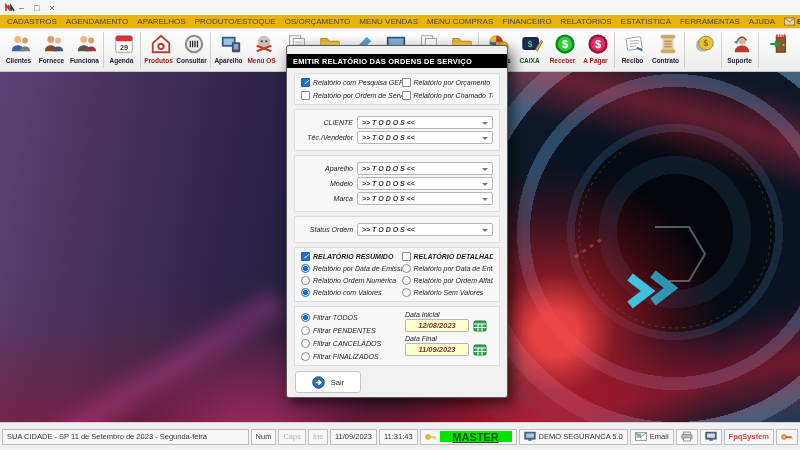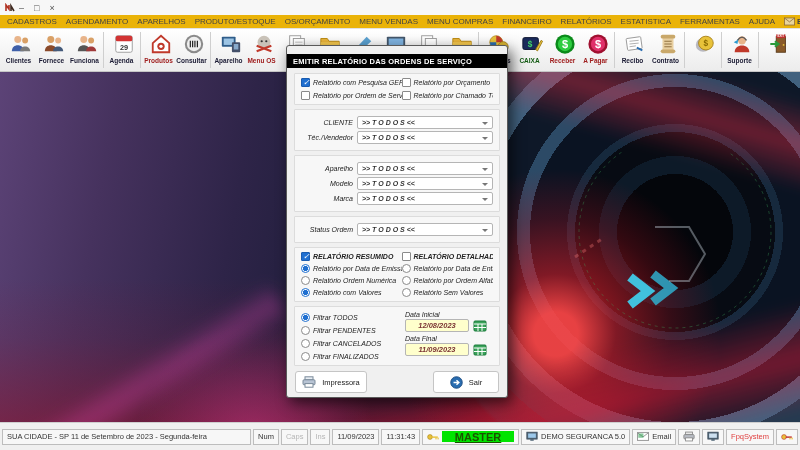--- a/index.html
+++ b/index.html
@@ -82,21 +82,21 @@
   
   .statusbar{position:absolute;left:0;bottom:0;width:800px;height:28px;background:#f0f0f0;
              border-top:1px solid #cfcfcf;display:flex;align-items:center;gap:2px;padding:0 2px;
              font-size:7.5px;color:#333;}
   .sp{height:16px;border:1px solid #bdbdbd;background:#f7f7f7;display:flex;align-items:center;gap:3px;
       padding:0 4px;white-space:nowrap;flex:0 0 auto;}
   .sp.loc{flex:1 1 auto;min-width:0;overflow:hidden;}
   .sp.dim{color:#b5b5b5;}
   .mbar{background:#00e400;color:#1a5200;font-weight:bold;height:11px;display:flex;align-items:center;
         justify-content:center;padding:0 4px;width:72px;font-size:11px;text-decoration:underline;}
-  .brand{color:#e04040;font-weight:normal;}
+  .brand{color:#e04040;font-weight:bold;}
 </style>
 </head>
 <body>
 
 <div class="screen">
 
   <div class="titlebar">
     <svg width="10" height="10" viewBox="0 0 10 10">
         <path d="M1 8 V2 l3 4 V2" stroke="#b03020" stroke-width="1.6" fill="none"></path>
         <path d="M6 8 V3 l3 5" stroke="#402a20" stroke-width="1.6" fill="none"></path>
@@ -567,28 +567,20 @@
                     <line x1="9" y1="4" x2="9" y2="11"></line>
                     <line x1="1" y1="7.5" x2="13" y2="7.5"></line>
                   </g>
                 </svg>
               </span>
           </div>
         </div>
       </div>
 
       <div class="btnrow">
-        <button class="dbtn b-imp">
-          <svg width="14" height="12" viewBox="0 0 14 12">
-              <rect x="3" y="0.8" width="8" height="3" fill="#e8eef4" stroke="#7a8a9a"></rect>
-              <rect x="1" y="3.8" width="12" height="5" rx="1" fill="#b8c4d4" stroke="#7a8a9a"></rect>
-              <rect x="3" y="7.6" width="8" height="3.6" fill="#fff" stroke="#7a8a9a"></rect>
-            </svg>
-          <span>Impressora</span>
-        </button>
         <button class="dbtn b-sair">
           <svg width="13" height="13" viewBox="0 0 14 14">
               <circle cx="7" cy="7" r="6.2" fill="#2a6db0" stroke="#1a4a80"></circle>
               <path d="M3.8 7 h5.4 M7 4.5 L9.6 7 7 9.5" stroke="#fff" stroke-width="1.5" fill="none"></path>
             </svg>
           <span>Sair</span>
         </button>
       </div>
 
     </div>

